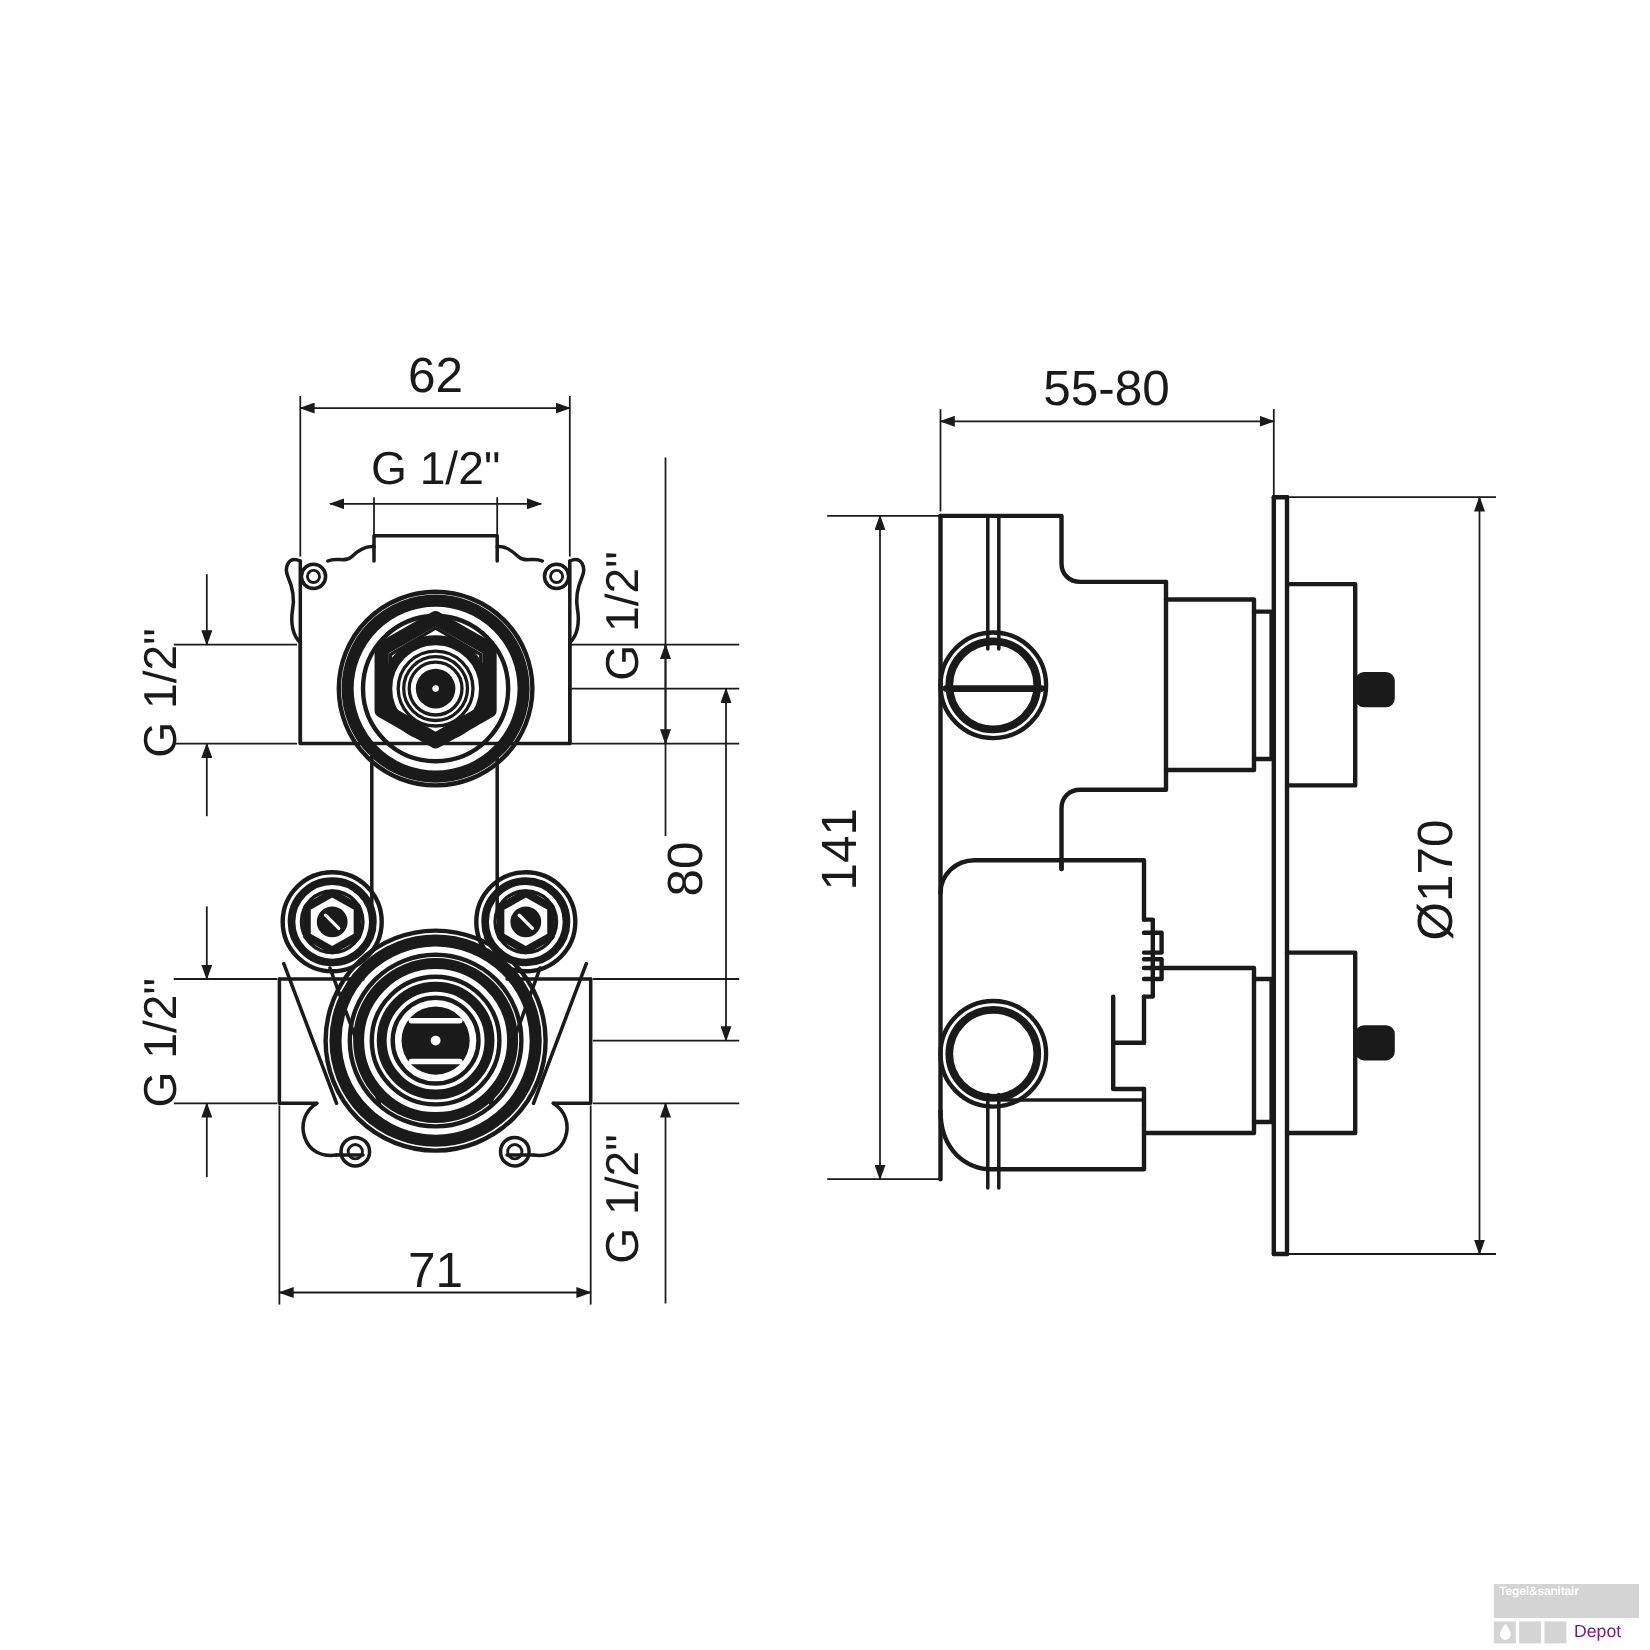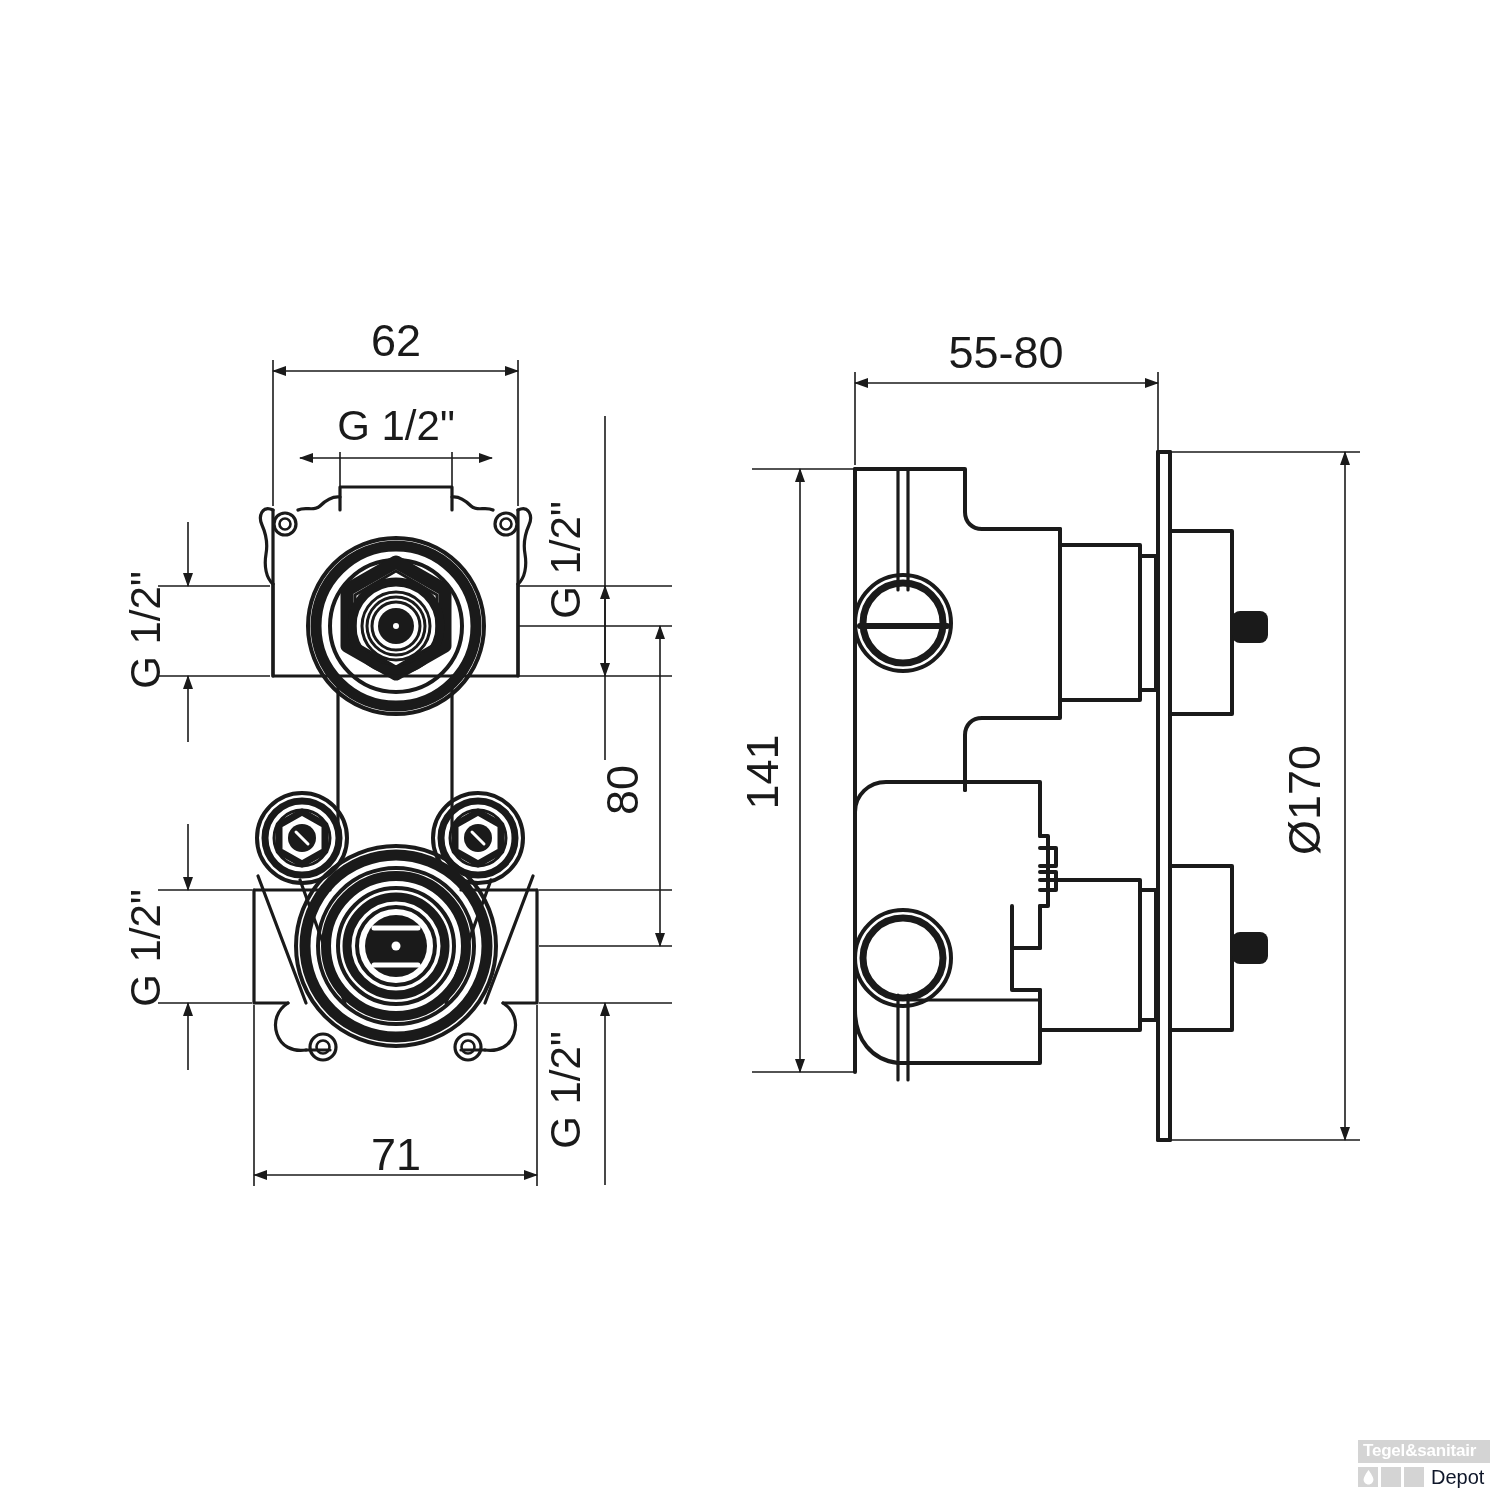--- a/index.html
+++ b/index.html
@@ -1,27 +1,27 @@
 <!DOCTYPE html>
 <html><head>
 <meta charset="utf-8">
 <style>
   html,body{margin:0;padding:0;background:#ffffff;}
   body{width:1500px;height:1500px;position:relative;overflow:hidden;
        font-family:"Liberation Sans", sans-serif;}
   #stage{position:absolute;left:0;top:0;width:1340px;height:1500px;}
   svg{display:block;}
   .logo-wrap{position:absolute;right:10px;bottom:8px;width:132px;height:52px;}
-  .logo-bar{background:#d4d4d4;color:#ffffff;font-weight:bold;font-size:17px;
-            letter-spacing:-0.2px;padding:2px 5px 3px 5px;line-height:1.05;
+  .logo-bar{background:#d4d4d4;color:#ffffff;font-weight:bold;font-size:11px;
+            letter-spacing:-0.2px;padding:2px 5px 17px 5px;line-height:1.05;
             font-family:"Liberation Sans", sans-serif;white-space:nowrap;}
   .logo-row2{display:flex;align-items:center;margin-top:3px;gap:3px;}
   .logo-sq{width:20px;height:20px;background:#d4d4d4;display:flex;
            align-items:center;justify-content:center;}
-  .logo-depot{color:#0f172a;font-size:20px;margin-left:4px;
+  .logo-depot{color:#701a75;font-size:16px;margin-left:4px;
               font-family:"Liberation Sans", sans-serif;}
 </style>
 </head>
 <body>
 
 <div id="stage">
 <svg width="1500" height="1500" viewBox="0 0 1500 1500">
   <defs>
     <marker id="ar" markerWidth="14" markerHeight="10" refX="13" refY="5" orient="auto" markerUnits="userSpaceOnUse">
       <path d="M0,0 L14,5 L0,10 z" fill="#1a1a1a"></path>

